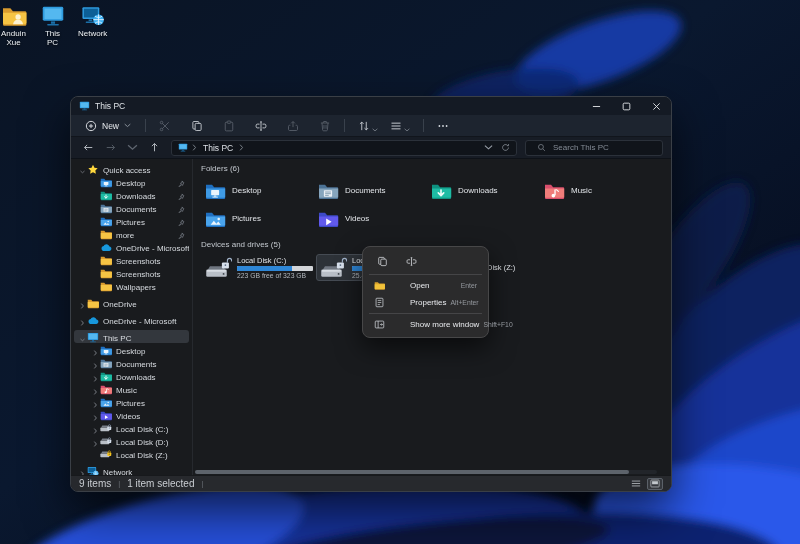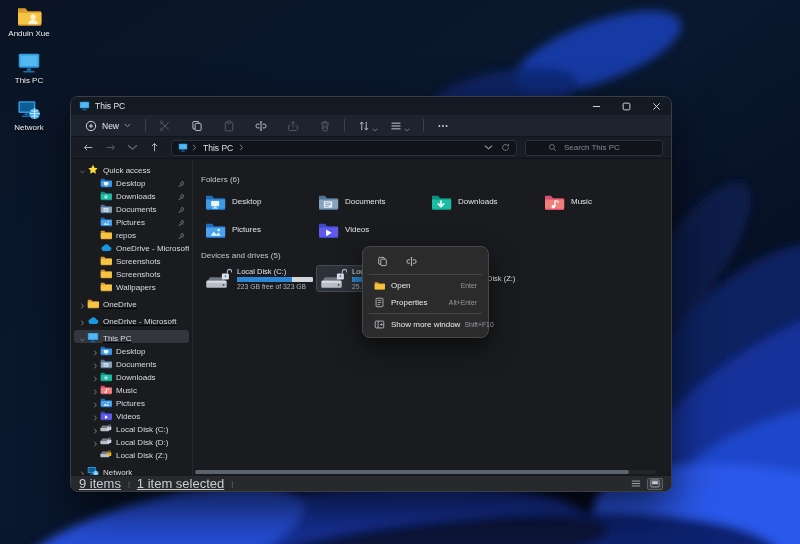--- a/index.html
+++ b/index.html
@@ -1,21 +1,21 @@
 <!DOCTYPE html>
 <html><head>
 <meta charset="utf-8">
 <style>
   html,body{margin:0;padding:0;background:#000;}
   *{box-sizing:border-box;font-family:"Liberation Sans","DejaVu Sans",sans-serif;}
   .screen{position:relative;width:800px;height:544px;overflow:hidden;background:#060d1c;}
   .wallpaper{position:absolute;inset:0;}
 
   
-  .desktop-icons{position:absolute;left:0;top:4px;width:58px;display:flex;flex-direction:column;gap:12px;z-index:1;}
+  .desktop-icons{position:absolute;left:0;top:4px;width:58px;display:flex;flex-direction:row;gap:12px;z-index:1;}
   .dicon{display:flex;flex-direction:column;align-items:center;gap:2px;cursor:default;}
   .dicon-img{width:27px;height:24px;display:flex;align-items:center;justify-content:center;}
   .dicon-img svg{width:26px;height:22px;}
   .dicon-label{font-size:8px;color:#eef2f6;text-shadow:0 1px 2px rgba(0,0,0,.9);text-align:center;line-height:1.1;}
 
   
   .window{position:absolute;left:70px;top:96px;width:602px;height:396px;background:#1b1d20;border:1px solid #3a3f46;border-radius:8px;box-shadow:0 18px 45px rgba(0,0,0,.65);display:flex;flex-direction:column;overflow:hidden;z-index:2;}
   .titlebar{height:18px;background:#141a24;display:flex;align-items:center;padding-left:8px;flex:0 0 auto;}
   .titlebar .t-ic{width:11px;height:10px;display:inline-flex;margin-right:5px;}
   .titlebar .t-ic svg{width:11px;height:10px;}
@@ -42,41 +42,41 @@
   .nav-btn svg{width:11px;height:11px;}
   .crumbbox{flex:1;height:16px;background:#10141a;border:1px solid #2b313a;border-radius:3px;display:flex;align-items:center;padding:0 6px;gap:4px;margin:0 4px;}
   .crumbbox .c-ic{width:10px;height:9px;display:inline-flex;}
   .crumbbox .c-ic svg{width:10px;height:9px;}
   .c-chev{width:5px;height:7px;color:#8b929b;display:inline-flex;}
   .c-chev svg{width:5px;height:7px;}
   .c-label{font-size:8.5px;color:#dde1e6;padding:0 2px;}
   .c-right{margin-left:auto;display:flex;align-items:center;gap:8px;color:#9aa1aa;}
   .c-right .cr{width:9px;height:9px;display:inline-flex;}
   .c-right svg{width:9px;height:9px;}
-  .searchbox{width:138px;height:16px;background:#10141a;border:1px solid #2b313a;border-radius:3px;display:flex;align-items:center;padding:0 22px;gap:5px;}
+  .searchbox{width:138px;height:16px;background:#10141a;border:1px solid #2b313a;border-radius:3px;display:flex;align-items:center;padding:0 11px;gap:5px;}
   .searchbox .s-ic{width:9px;height:9px;display:inline-flex;color:#8b929b;}
   .searchbox svg{width:9px;height:9px;}
   .searchbox input{flex:1;background:transparent;border:0;outline:none;font-size:8px;color:#cfd4da;min-width:0;}
   .searchbox input::placeholder{color:#848b95;}
 
   .wbody{flex:1;display:flex;min-height:0;background:#191b1e;}
   .sidebar{width:122px;flex:0 0 auto;border-right:1px solid #26292e;padding-top:3px;overflow:hidden;}
   .side-row{height:13px;display:flex;align-items:flex-end;margin:0 3px;border-radius:3px;cursor:default;}
-  .side-row.gap{margin-top:4px;text-decoration:underline;}
+  .side-row.gap{margin-top:4px;}
   .side-row.selected{background:#33373d;}
   .chev{width:9px;flex:0 0 auto;display:inline-flex;justify-content:center;color:#9aa0a8;}
   .chev svg{width:5px;height:6px;}
   .s-icon{width:12px;height:11px;flex:0 0 auto;display:inline-flex;margin-right:4px;}
   .s-icon svg{width:12px;height:11px;}
   .s-label{font-size:8px;color:#d8dce1;white-space:nowrap;overflow:hidden;flex:1;}
   .s-pin{width:8px;height:8px;display:inline-flex;margin:0 4px 0 2px;color:#8d949d;flex:0 0 auto;}
   .s-pin svg{width:8px;height:8px;}
 
   .main{flex:1;position:relative;padding:4px 0 0 8px;overflow:hidden;}
-  .sec-header{font-size:8px;color:#c3c8ce;margin:12px 0 5px 0;}
+  .sec-header{font-size:8px;color:#c3c8ce;margin:1px 0 5px 0;}
   .folders-grid{display:grid;grid-template-columns:repeat(4,113px);grid-auto-rows:25px;row-gap:3px;}
   .tile{display:flex;align-items:center;gap:6px;padding:1px 3px;border-radius:3px;cursor:default;}
   .tile-icon{width:22px;height:18px;display:inline-flex;}
   .tile-icon svg{width:22px;height:18px;}
   .tile-label{font-size:8px;color:#e2e5e9;}
 
   .drives-row{display:flex;gap:2px;margin-top:2px;}
   .drive-tile{width:113px;height:27px;display:flex;align-items:center;gap:5px;padding:2px 3px;border-radius:3px;border:1px solid transparent;cursor:default;}
   .drive-tile.selected{background:#2d3238;border-color:#454b53;}
   .drive-art{position:relative;width:27px;height:22px;flex:0 0 auto;}
@@ -89,38 +89,38 @@
   .drive-info{display:flex;flex-direction:column;gap:1px;min-width:0;flex:1;}
   .drive-name{font-size:7.5px;color:#e2e5e9;white-space:nowrap;}
   .drive-bar{width:76px;height:5px;background:#d2d5d9;border-radius:1px;overflow:hidden;}
   .drive-fill{display:block;height:100%;background:#2e86d6;}
   .drive-free{font-size:6.8px;color:#b2b7bd;white-space:nowrap;}
 
   .hscroll{position:absolute;left:2px;right:14px;bottom:1px;height:4px;border-radius:2px;background:#22252a;}
   .hscroll .thumb{display:block;height:100%;width:94%;background:#5d636b;border-radius:2px;}
 
   .statusbar{height:16px;background:#27292d;border-top:1px solid #17191c;display:flex;align-items:center;padding:0 8px;gap:7px;flex:0 0 auto;}
-  .sb-text{font-size:13px;color:#c9cdd2;text-decoration:underline;}
+  .sb-text{font-size:10px;color:#c9cdd2;}
   .sb-div{font-size:7.5px;color:#6a6f76;}
   .sb-right{margin-left:auto;display:flex;gap:3px;}
   .sb-btn{width:16px;height:12px;display:flex;align-items:center;justify-content:center;background:transparent;border:1px solid transparent;border-radius:2px;color:#c3c7cc;padding:0;}
   .sb-btn.active{border-color:#5b6169;background:#35383d;}
   .sb-btn svg{width:10px;height:9px;}
 
   
   .context-menu{position:absolute;left:362px;top:246px;width:127px;background:#2b2b2c;border:1px solid #474748;border-radius:8px;box-shadow:0 10px 26px rgba(0,0,0,.6);padding:4px;z-index:5;}
   .menu-quick{display:flex;gap:14px;padding:3px 8px 4px 8px;}
   .qa-btn{width:15px;height:14px;background:transparent;border:0;border-radius:3px;color:#dcdfe3;display:flex;align-items:center;justify-content:center;padding:0;}
   .qa-btn svg{width:11px;height:11px;}
   .menu-sep{height:1px;background:#454547;margin:2px 2px;}
   .menu-item{height:17px;display:flex;align-items:center;padding:0 6px;border-radius:4px;border:1px solid transparent;cursor:default;}
   .menu-item.highlighted{background:#3c3c3d;border-color:#4f4f51;}
   .mi-icon{width:11px;height:11px;display:inline-flex;color:#cfd3d8;flex:0 0 auto;}
   .mi-icon svg{width:11px;height:11px;}
-  .mi-label{font-size:8px;color:#e8eaed;margin-left:6px;flex:1;white-space:nowrap;}
+  .mi-label{font-size:8px;color:#e8eaed;margin-left:25px;flex:1;white-space:nowrap;}
   .mi-shortcut{font-size:6.8px;color:#95999f;margin-left:4px;}
 </style>
 </head>
 <body>
 
 <div class="screen">
 
   <svg class="wallpaper" viewBox="0 0 800 544" preserveAspectRatio="none">
     <defs>
       <linearGradient id="bgG" x1="0" y1="0" x2="1" y2="1">
@@ -470,21 +470,21 @@
             </span>
   </div>
           <div class="side-row" style="padding-left: 17px;">
     <span class="chev"></span>
     <span class="s-icon">
               <svg viewBox="0 0 16 14" fill="none" xmlns="http://www.w3.org/2000/svg">
                 <path d="M1 2.1h4.7l1.6 1.9H15c.5 0 .9.4.9.9v7.3c0 .6-.5 1-1 1H2c-.6 0-1-.4-1-1z" fill="#d99b2e"></path>
    <path d="M1 5h14.9v6.2c0 .6-.5 1-1 1H2c-.6 0-1-.4-1-1z" fill="#f6c444"></path>
               </svg>
             </span>
-    <span class="s-label">repos</span>
+    <span class="s-label">more</span>
     <span class="s-pin">
               <svg viewBox="0 0 12 12" fill="none" xmlns="http://www.w3.org/2000/svg">
                 <path d="M7.6 1.4l3 3-1.6 1.3-.3 2.2-2-.7-3 3-.6-.6 3-3-.7-2 2.2-.3z" stroke="currentColor" stroke-width="0.9"></path>
               </svg>
             </span>
   </div>
           <div class="side-row" style="padding-left: 17px;">
     <span class="chev"></span>
     <span class="s-icon">
               <svg viewBox="0 0 16 11" fill="none" xmlns="http://www.w3.org/2000/svg">

